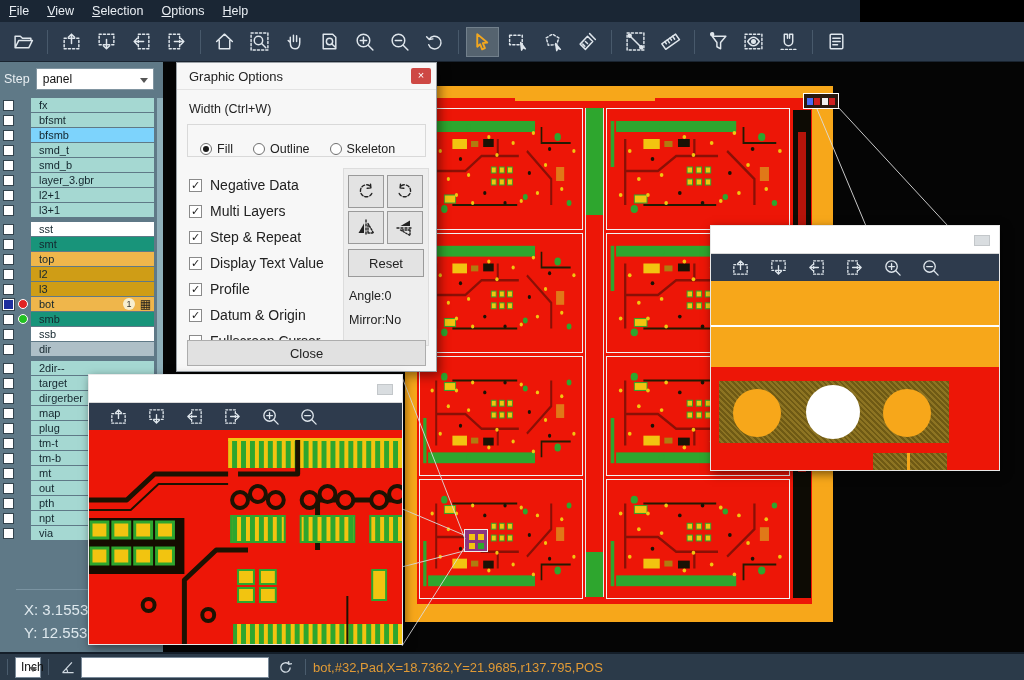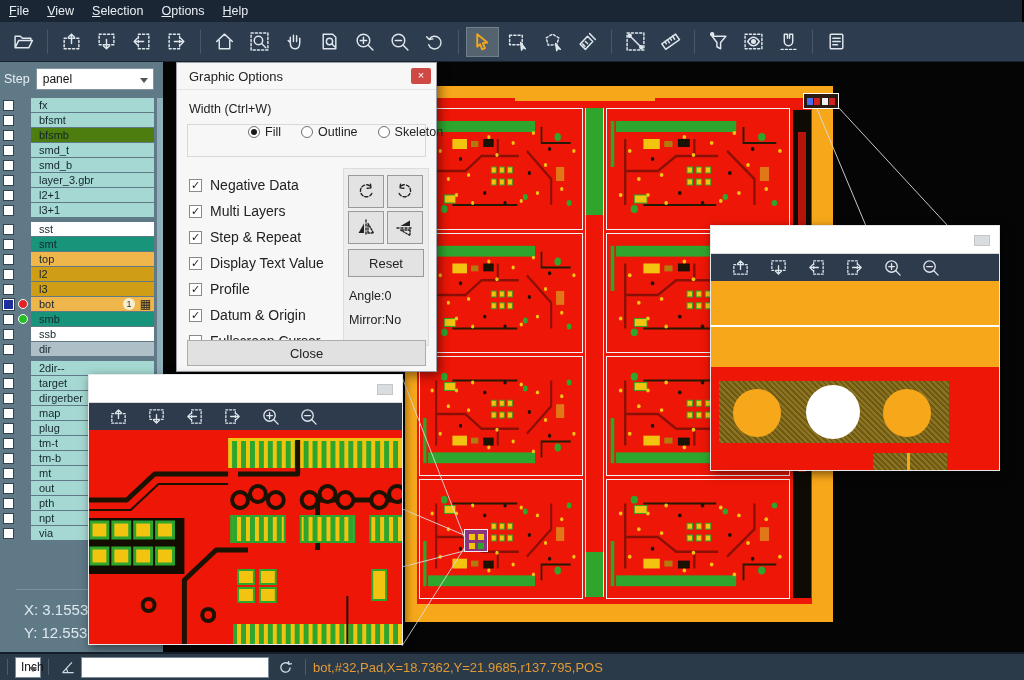--- a/index.html
+++ b/index.html
@@ -1,21 +1,21 @@
 <!DOCTYPE html>
 <html><head>
 <meta charset="utf-8">
 <style>
   html,body{margin:0;padding:0;background:#333;}
   *{box-sizing:border-box;}
   #app{position:relative;width:1024px;height:680px;overflow:hidden;
        font-family:"Liberation Sans",sans-serif;background:#000;user-select:none;}
 
   
-  .menubar{position:absolute;left:0;top:0;width:1022px;height:22px;background:#1a2634;
+  .menubar{position:absolute;left:0;top:0;width:860px;height:22px;background:#1a2634;
            display:flex;align-items:center;z-index:7;}
   .menu-item{display:inline-block;color:#e9eef3;font-size:12.5px;padding:3px 9px;cursor:default;}
   .menu-item::first-letter{text-decoration:underline;}
 
   
   .toolbar{position:absolute;left:0;top:22px;width:1024px;height:40px;background:#2d3c4e;
            display:flex;align-items:center;padding-left:6px;z-index:7;border-bottom:1px solid #1a2430;}
   .tb-btn{width:33px;height:30px;display:flex;align-items:center;justify-content:center;
           color:#dfe6ec;border:1px solid transparent;background:transparent;padding:0;margin:0 1px;}
   .tb-btn svg{width:21px;height:21px;}
@@ -71,21 +71,21 @@
   
   .dialog{position:absolute;left:176px;top:62px;width:261px;height:310px;background:#f7f7f7;
           border:1px solid #9aa0a6;box-shadow:3px 4px 10px rgba(0,0,0,.45);z-index:5;}
   .dlg-title{height:27px;display:flex;align-items:center;border-bottom:1px solid #e3e3e3;}
   .dlg-title span{font-size:13px;color:#222;padding-left:12px;}
   .dlg-close{margin-left:auto;margin-right:5px;width:20px;height:16px;background:#ce4844;color:#fff;
              font-size:11px;line-height:15px;text-align:center;border-radius:2px;}
   .dlg-body{position:relative;height:282px;}
   .dlg-widthlbl{position:absolute;left:12px;top:12px;font-size:12.5px;color:#222;}
   .radio-box{position:absolute;left:10px;top:34px;width:239px;height:33px;border:1px solid #d9d9d9;
-             display:flex;align-items:flex-start;padding-left:48px;}
+             display:flex;align-items:flex-end;}
   .radio-item{display:flex;align-items:center;margin-left:12px;}
   .radio-item .rb{width:12px;height:12px;border-radius:50%;border:1px solid #707070;background:#fff;
                   display:flex;align-items:center;justify-content:center;}
   .radio-item .rb i{width:6px;height:6px;border-radius:50%;background:#1a1a1a;display:none;}
   .radio-item.sel .rb i{display:block;}
   .radio-item span{font-size:12.5px;color:#222;margin-left:5px;margin-right:8px;}
   .cb-list{position:absolute;left:12px;top:82px;}
   .cb-item{display:flex;align-items:center;height:26px;}
   .cb-item .cbx{width:13px;height:13px;border:1px solid #8a8a8a;background:#fff;text-align:center;
                 font-family:"DejaVu Sans",sans-serif;font-size:11px;line-height:11px;font-weight:bold;color:#1a1a1a;}
@@ -432,21 +432,21 @@
             <div class="lr-name" style="background: rgb(165, 216, 210);">fx</div>
           </div>
           <div class="layer-row">
             <div class="lr-cb"></div>
             <div class="lr-dotcol"></div>
             <div class="lr-name" style="background: rgb(165, 216, 210);">bfsmt</div>
           </div>
           <div class="layer-row">
             <div class="lr-cb"></div>
             <div class="lr-dotcol"></div>
-            <div class="lr-name" style="background: #4d7c0f;">bfsmb</div>
+            <div class="lr-name" style="background: #7dd3fc;">bfsmb</div>
           </div>
           <div class="layer-row">
             <div class="lr-cb"></div>
             <div class="lr-dotcol"></div>
             <div class="lr-name" style="background: rgb(165, 216, 210);">smd_t</div>
           </div>
           <div class="layer-row">
             <div class="lr-cb"></div>
             <div class="lr-dotcol"></div>
             <div class="lr-name" style="background: rgb(165, 216, 210);">smd_b</div>

